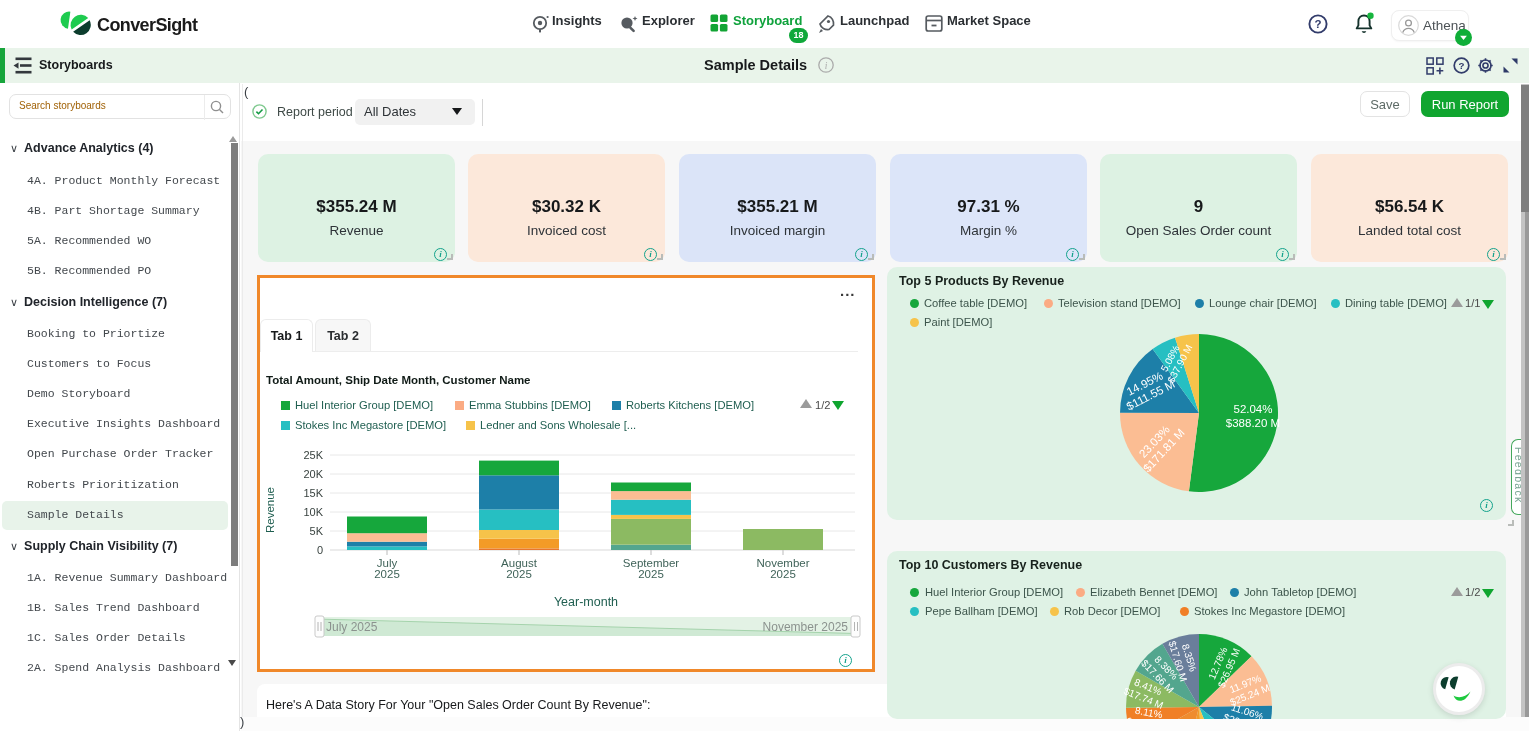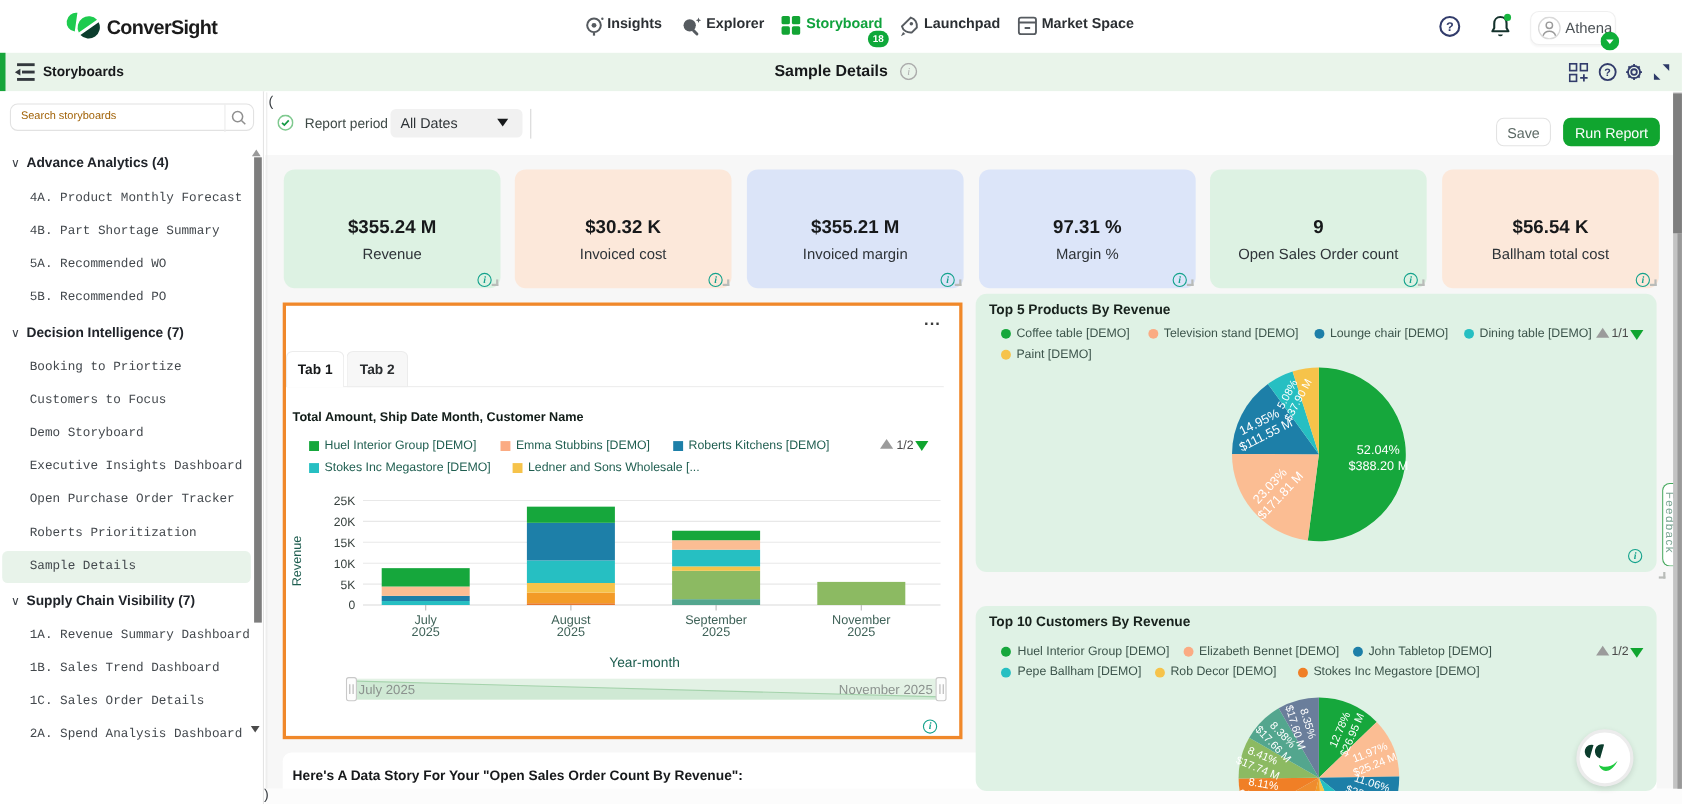--- a/index.html
+++ b/index.html
@@ -31,21 +31,21 @@
   #sb-thumb { position:absolute; left:231px; top:60px; width:7px; height:423px; background:#7d7d7d; border-radius:0px; }
   
   #content { position:absolute; left:241px; top:83px; width:1280px; height:648px; background:#fff; }
   #greyzone { position:absolute; left:241px; top:141px; width:1280px; height:576px; background:#f7f7f7; }
   #whitefoot { position:absolute; left:241px; top:717px; width:1288px; height:14px; background:#fcfcfc; }
   .kpi { position:absolute; top:154px; width:197px; height:108px; border-radius:10px; text-align:center; }
   .kpi .v { margin-top:43px; font-size:17px; font-weight:700; color:#17191b; }
   .kpi .l { margin-top:6px; font-size:13.5px; color:#2e3338; }
   .corner { position:absolute; right:2px; bottom:2px; width:6px; height:6px;
     border-right:2px solid #b9bcb9; border-bottom:2px solid #b9bcb9; }
-  .btn { position:absolute; top:107px; height:26px; border-radius:7px; font-size:13px;
+  .btn { position:absolute; top:91px; height:26px; border-radius:7px; font-size:13px;
     display:flex; align-items:center; justify-content:center; }
   
   #container1 { position:absolute; left:257px; top:275px; width:618px; height:397px;
     border:3px solid #f0882a; background:#fff; }
   .tab { position:absolute; top:41px; height:33px; border:1px solid #ececec; border-bottom:none;
     border-radius:6px 6px 0 0; font-size:12.5px; font-weight:700; color:#17191b;
     display:flex; align-items:center; justify-content:center; }
   
   .gcard { position:absolute; left:887px; width:619px; background:#dff2e5; border-radius:10px; }
   .gtitle { position:absolute; left:12px; top:7px; font-size:12.5px; font-weight:700; color:#17211c; }
@@ -244,27 +244,27 @@
     <div class="corner"></div>
   </div>
 <div class="kpi" style="left:1100px;background:#ddf2e3">
     <div class="v">9</div>
     <div class="l">Open Sales Order count</div>
   <div class="info" style="right:8px;bottom:1px">i</div>
     <div class="corner"></div>
   </div>
 <div class="kpi" style="left:1311px;background:#fce8da">
     <div class="v">$56.54 K</div>
-    <div class="l">Ballham total cost</div>
+    <div class="l">Landed total cost</div>
   <div class="info" style="right:8px;bottom:1px">i</div>
     <div class="corner"></div>
   </div>
 
 <div class="abs" style="left:257px;top:684px;width:1249px;height:33px;background:#fff;border-radius:8px 8px 0 0">
-  <div style="position:absolute;left:9px;top:14px;font-size:12.5px;font-weight:700;color:#17191b">Here's A Data Story For Your "Open Sales Order Count By Revenue":</div>
+  <div style="position:absolute;left:9px;top:14px;font-size:12.5px;font-weight:400;color:#17191b">Here's A Data Story For Your "Open Sales Order Count By Revenue":</div>
 </div>
 <div class="abs" style="left:240px;top:714px;font-size:13px;color:#3a3f44">)</div>
 
 <div id="container1">
   <div class="abs" style="left:580px;top:4px;font-size:15px;font-weight:700;color:#3a3a3a;letter-spacing:1px">...</div>
   <div class="tab" style="left:0px;width:53px;background:#fff;z-index:2">Tab 1</div>
   <div class="tab" style="left:55px;width:56px;background:#f7f7f7;color:#2a2d30">Tab 2</div>
   <div class="abs" style="left:0;top:73px;width:598px;height:1px;background:#ededed"></div>
   <div class="abs" style="left:6px;top:96px;font-size:11.5px;font-weight:700;color:#101b17">Total Amount, Ship Date Month, Customer Name</div>
   <div class="lsq" style="left:21px;top:123px;background:#16a73c"></div>

